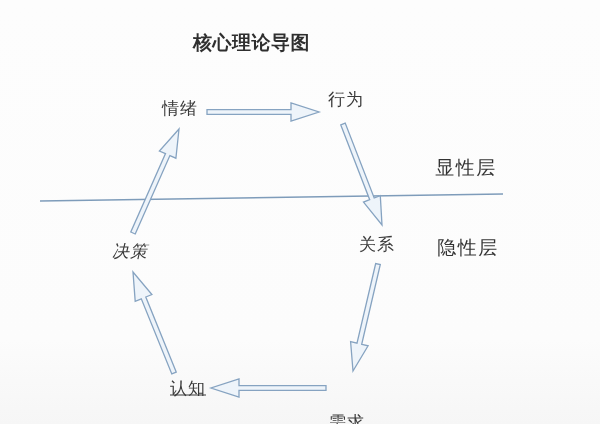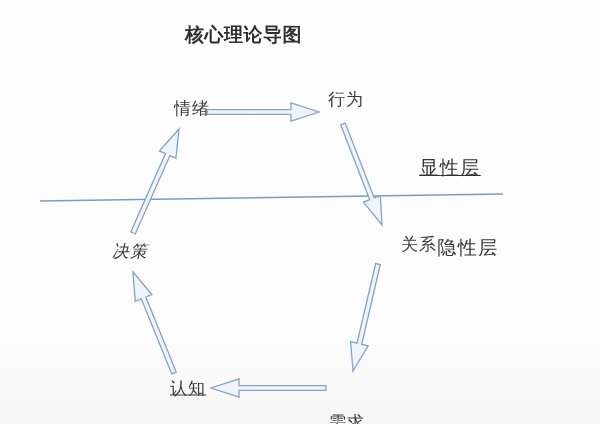--- a/index.html
+++ b/index.html
@@ -13,21 +13,21 @@
   .canvas {
     position: relative;
     width: 600px;
     height: 424px;
     background: linear-gradient(180deg, #fdfdfd 0%, #fcfcfc 80%, #f6f6f6 100%);
   }
   .title {
     position: absolute;
     left: 185px;
     top: 22px;
-    margin: 0;
+    margin: 8px;
     font-size: 19px;
     font-weight: bold;
     color: #2f2f2f;
     letter-spacing: 0.5px;
     white-space: nowrap;
   }
   #diagram-svg {
     position: absolute;
     left: 0;
     top: 0;
@@ -58,22 +58,22 @@
   <svg id="diagram-svg" viewBox="0 0 600 424" xmlns="http://www.w3.org/2000/svg">
       <line x1="40" y1="201" x2="503" y2="194" stroke="#7e9cba" stroke-width="1.4"></line>
       <polygon points="207.0,114.4 291.0,114.4 291.0,121.0 319.0,112.0 291.0,103.0 291.0,109.6 207.0,109.6" fill="#eef4fa" stroke="#86a3c1" stroke-width="1.3" stroke-linejoin="miter"></polygon>
       <polygon points="340.8,124.9 369.7,199.7 363.5,202.1 382.0,225.0 380.3,195.6 374.2,198.0 345.2,123.1" fill="#eef4fa" stroke="#86a3c1" stroke-width="1.3" stroke-linejoin="miter"></polygon>
       <polygon points="375.7,263.5 357.0,343.2 350.6,341.7 353.0,371.0 368.1,345.8 361.7,344.3 380.3,264.5" fill="#eef4fa" stroke="#86a3c1" stroke-width="1.3" stroke-linejoin="miter"></polygon>
       <polygon points="326.0,385.6 239.0,385.6 239.0,379.0 211.0,388.0 239.0,397.0 239.0,390.4 326.0,390.4" fill="#eef4fa" stroke="#86a3c1" stroke-width="1.3" stroke-linejoin="miter"></polygon>
       <polygon points="176.2,372.1 145.8,297.0 151.9,294.6 133.0,272.0 135.2,301.3 141.3,298.8 171.8,373.9" fill="#eef4fa" stroke="#86a3c1" stroke-width="1.3" stroke-linejoin="miter"></polygon>
       <polygon points="135.2,234.0 169.9,155.6 175.9,158.2 179.0,129.0 159.4,151.0 165.5,153.6 130.8,232.0" fill="#eef4fa" stroke="#86a3c1" stroke-width="1.3" stroke-linejoin="miter"></polygon>
     </svg>
   <div id="nodes-layer">
-      <div class="node" style="left: 192px; top: 108px; text-align: right;">情绪</div>
+      <div class="node" style="left: 180px; top: 108px; text-align: right;">情绪</div>
       <div class="node" style="left: 346px; top: 99px;">行为</div>
-      <div class="node" style="left: 377px; top: 244px; margin-left: 42px;">关系</div>
+      <div class="node" style="left: 377px; top: 244px;">关系</div>
       <div class="node" style="left: 347px; top: 387px; margin-top: 35px;">需求</div>
       <div class="node" style="left: 188px; top: 388px; text-decoration: underline;">认知</div>
       <div class="node" style="left: 130px; top: 251px; font-style: italic;">决策</div>
-      <div class="layer-label" style="left: 450px; top: 168px; text-decoration: underline;">显性层</div>
+      <div class="layer-label" style="left: 466px; top: 168px;">显性层</div>
       <div class="layer-label" style="left: 468px; top: 248px; text-align: center;">隐性层</div>
     </div>
 </div>
 
 </body></html>

